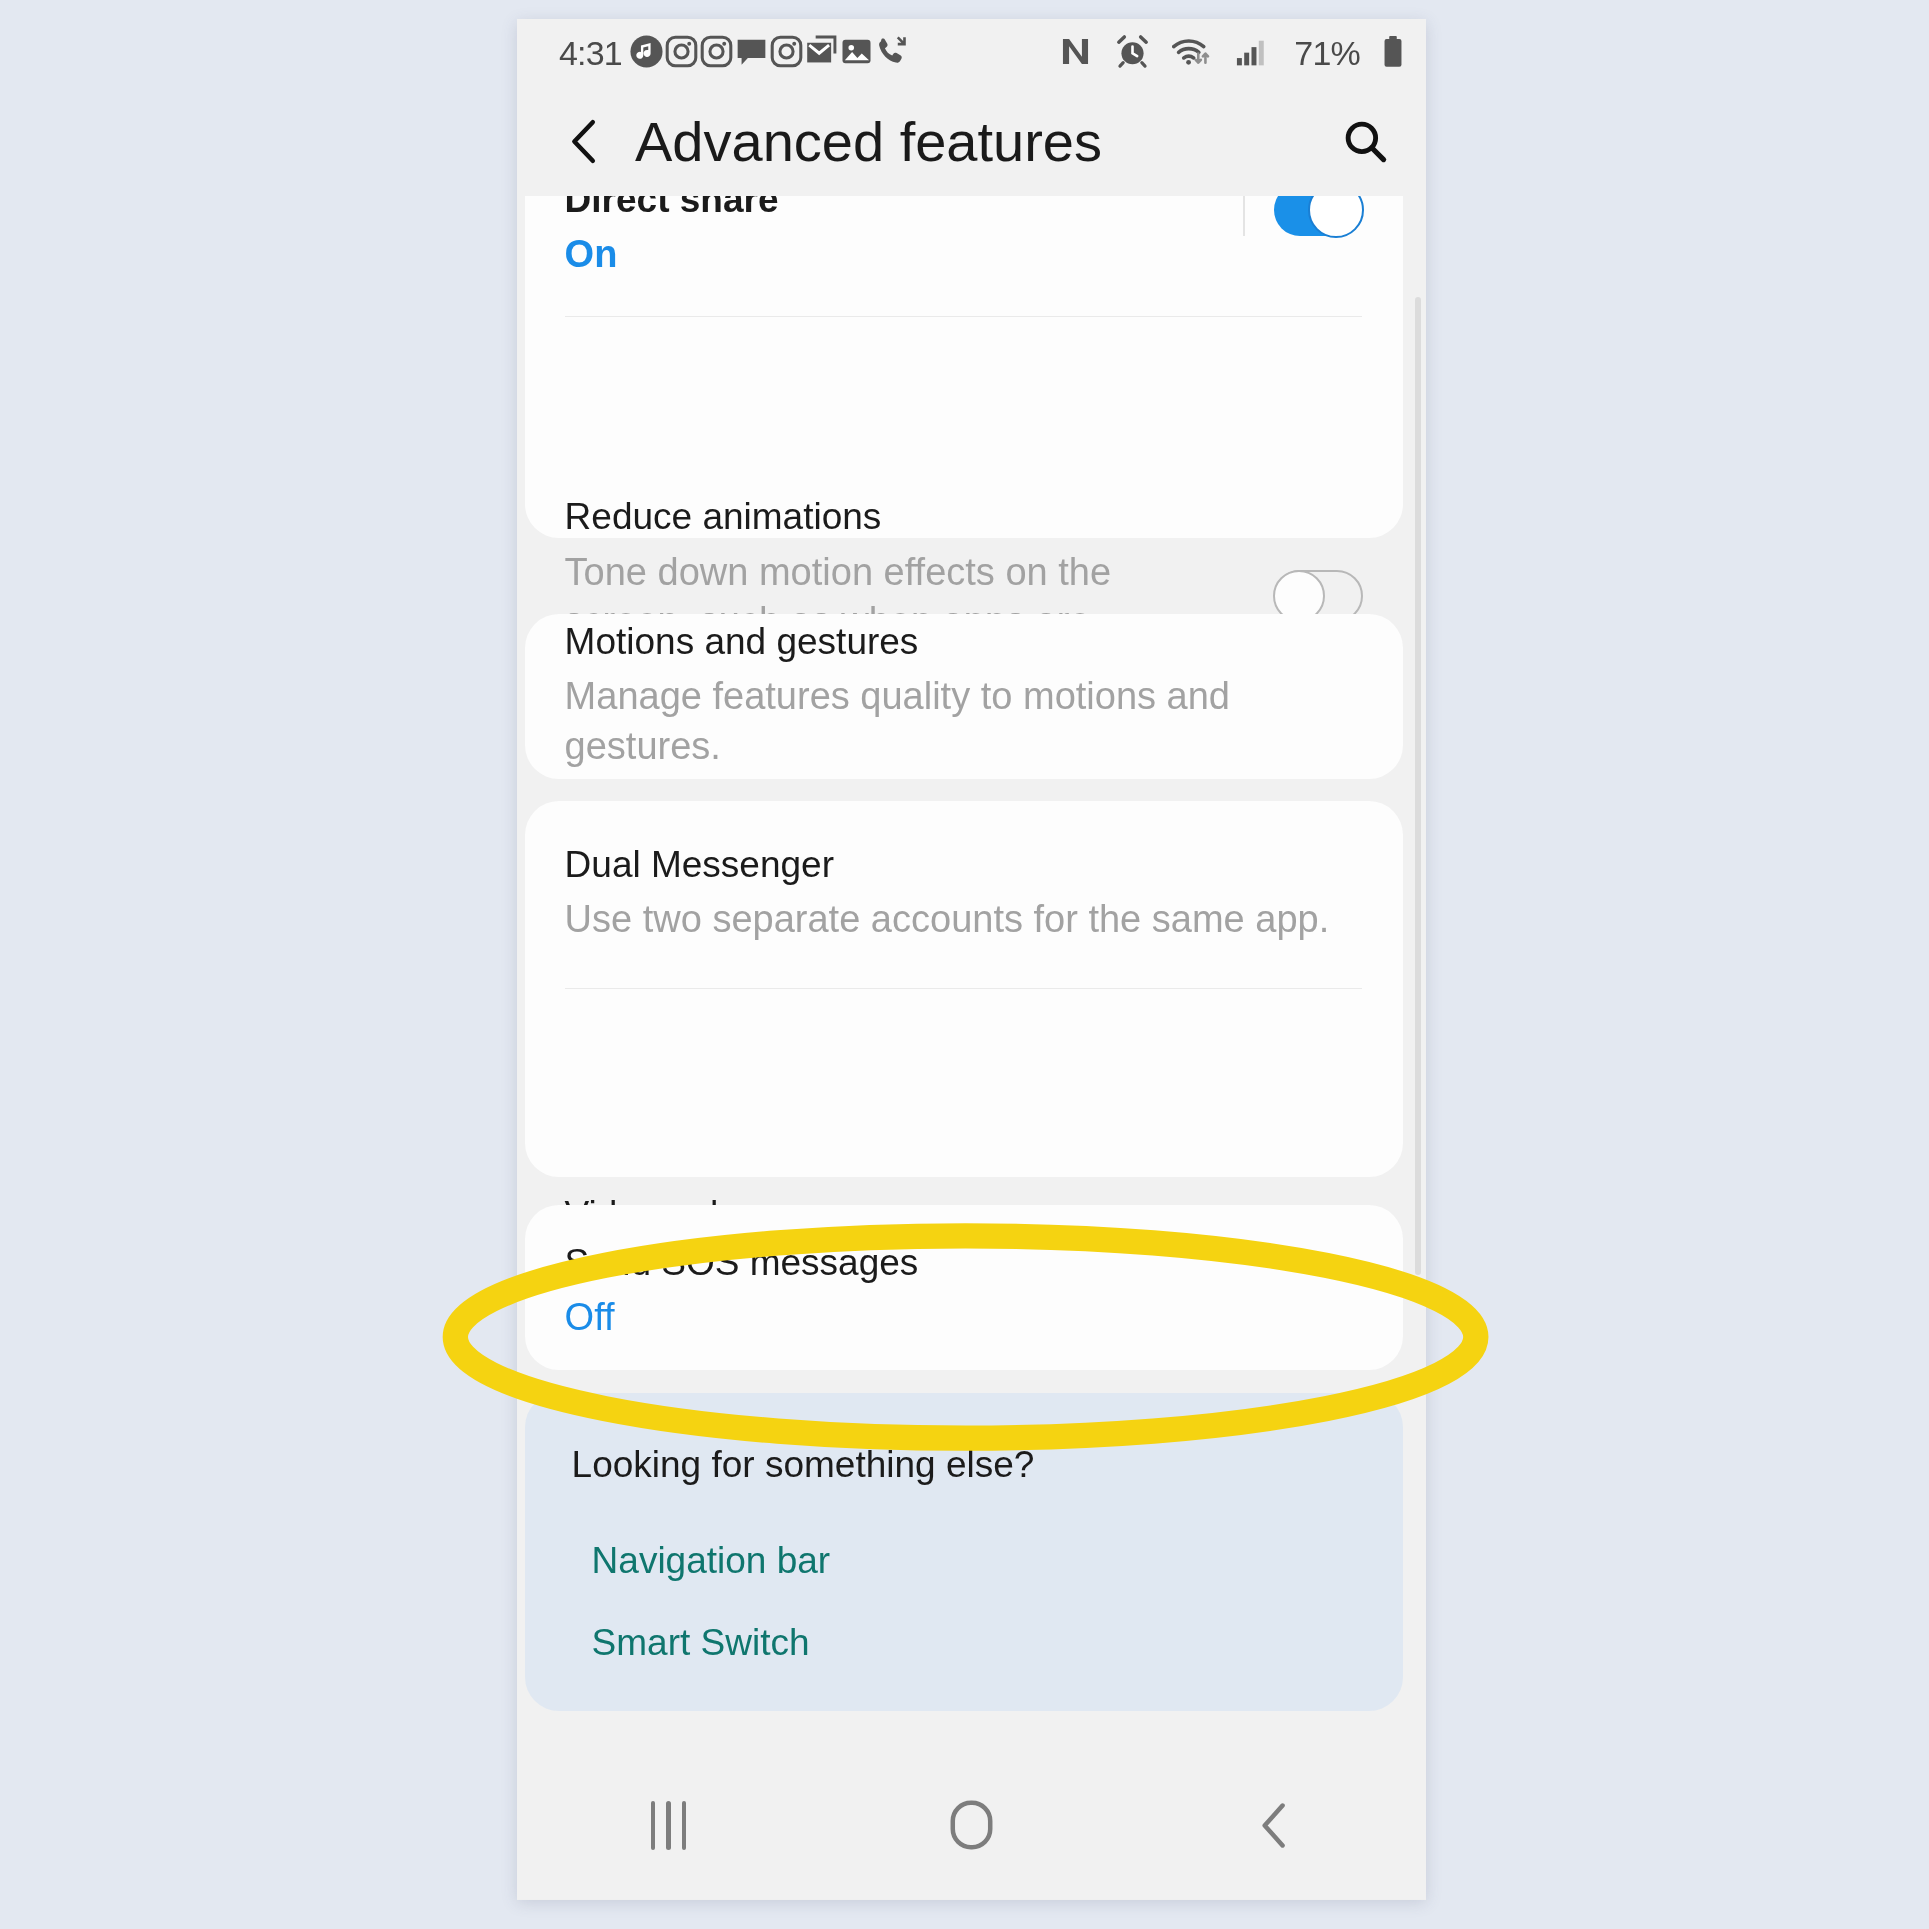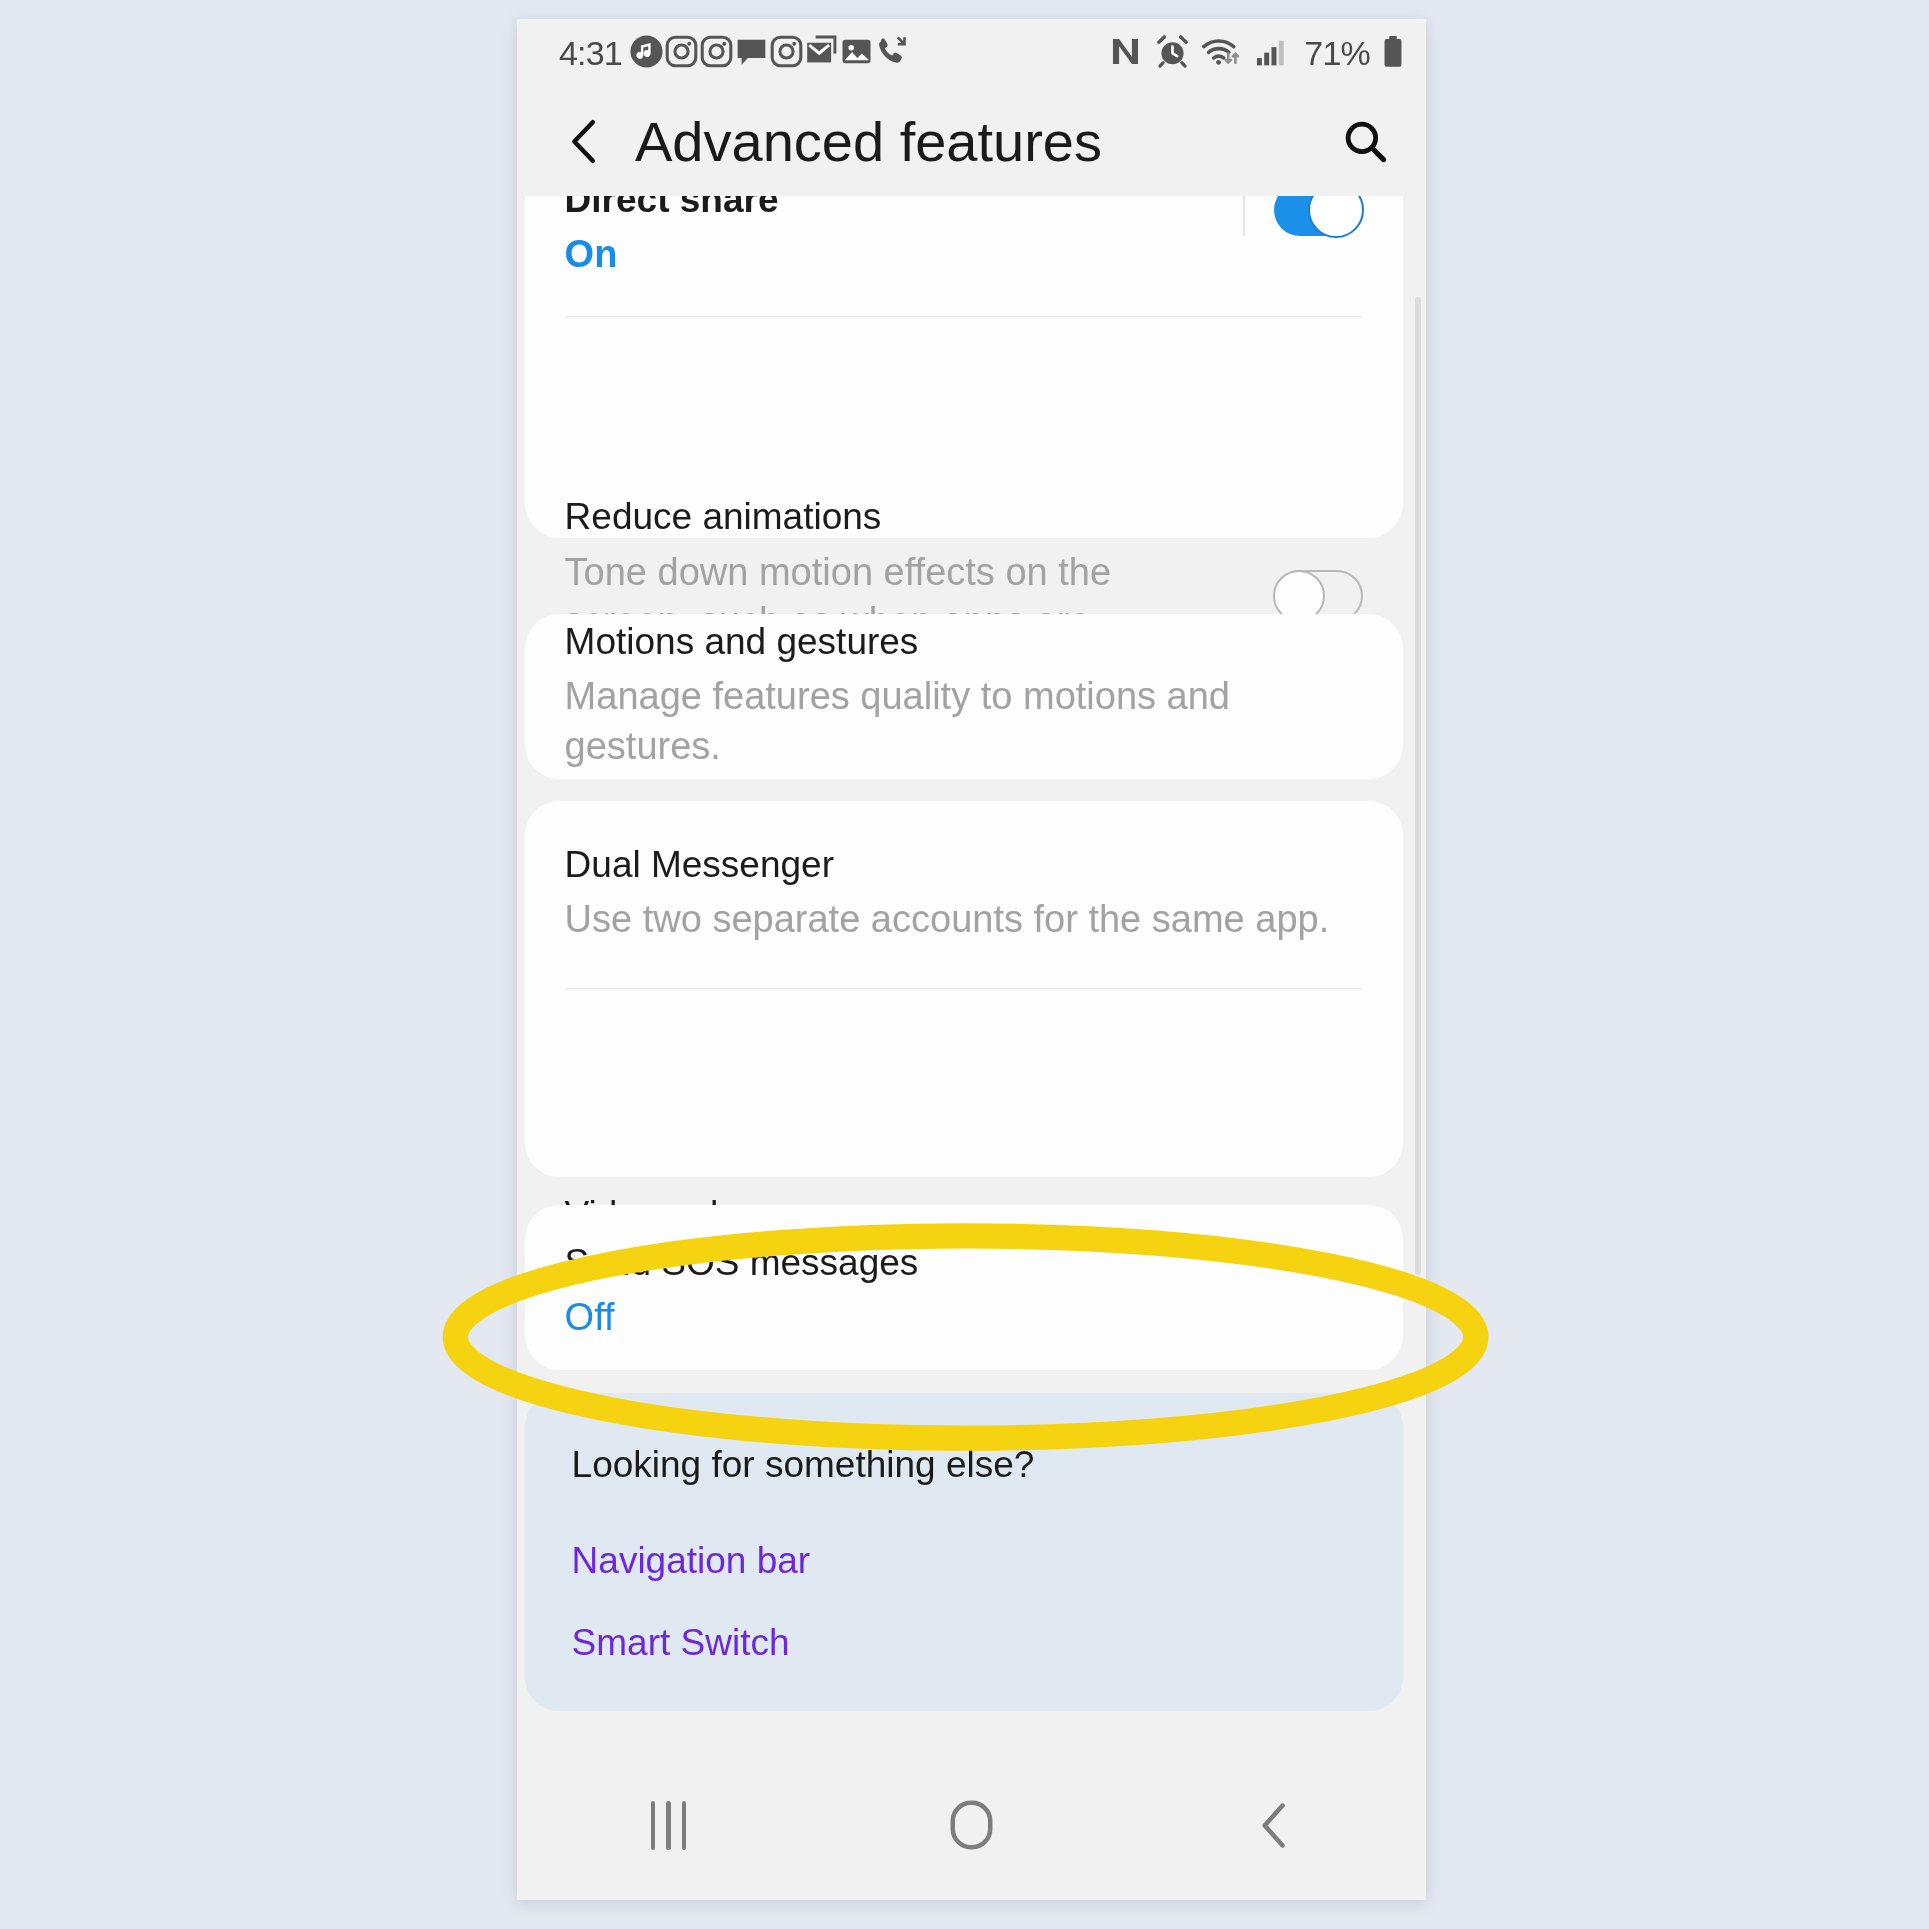--- a/index.html
+++ b/index.html
@@ -37,21 +37,21 @@
     padding: 0 22px 0 42px;
   }
   .status-left {
     display: flex;
     align-items: center;
     flex: 1;
   }
   .status-right {
     display: flex;
     align-items: center;
-    gap: 12px;
+    gap: 22px;
   }
   #status-time {
     font-size: 34px;
     color: #4a4a4a;
     letter-spacing: -0.8px;
     margin-right: 6.7px;
     font-family: "Liberation Sans", sans-serif;
   }
   .sicon { display: block; }
   #battery-pct {
@@ -189,24 +189,25 @@
     box-sizing: border-box;
     padding: 51px 47px 47px 47px;
   }
   #tip-heading {
     font-size: 37px;
     color: #1b1b1b;
     margin-bottom: 54px;
   }
   .tip-link {
     font-size: 37px;
-    color: #6d28d9;
+    color: #0f766e;
     margin-bottom: 40px;
     cursor: pointer;
     display: block;
+    margin-left: 20px;
   }
   .tip-link:last-child { margin-bottom: 0; }
 
   
   #scroll-indicator {
     position: absolute;
     right: 5px;
     top: 101px;
     width: 5.9px;
     height: 978px;

